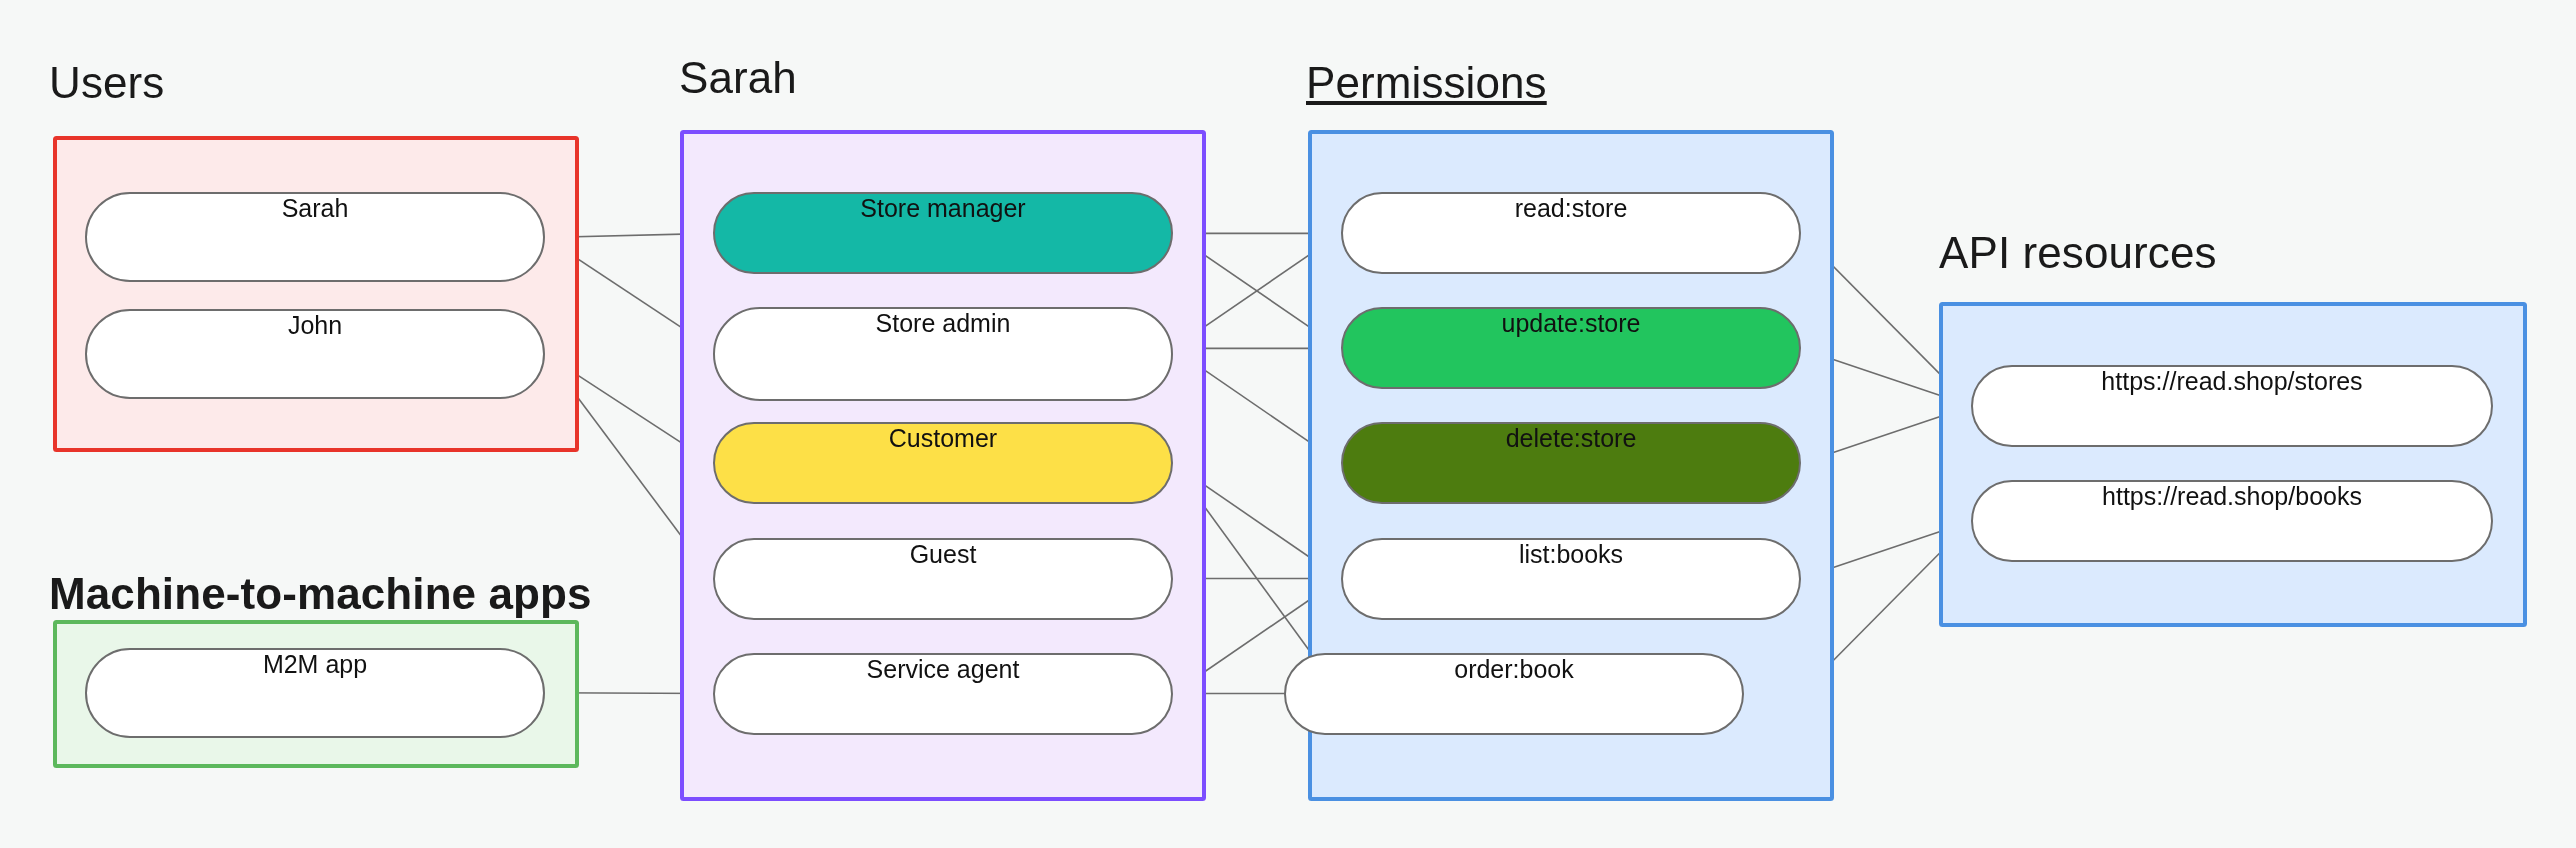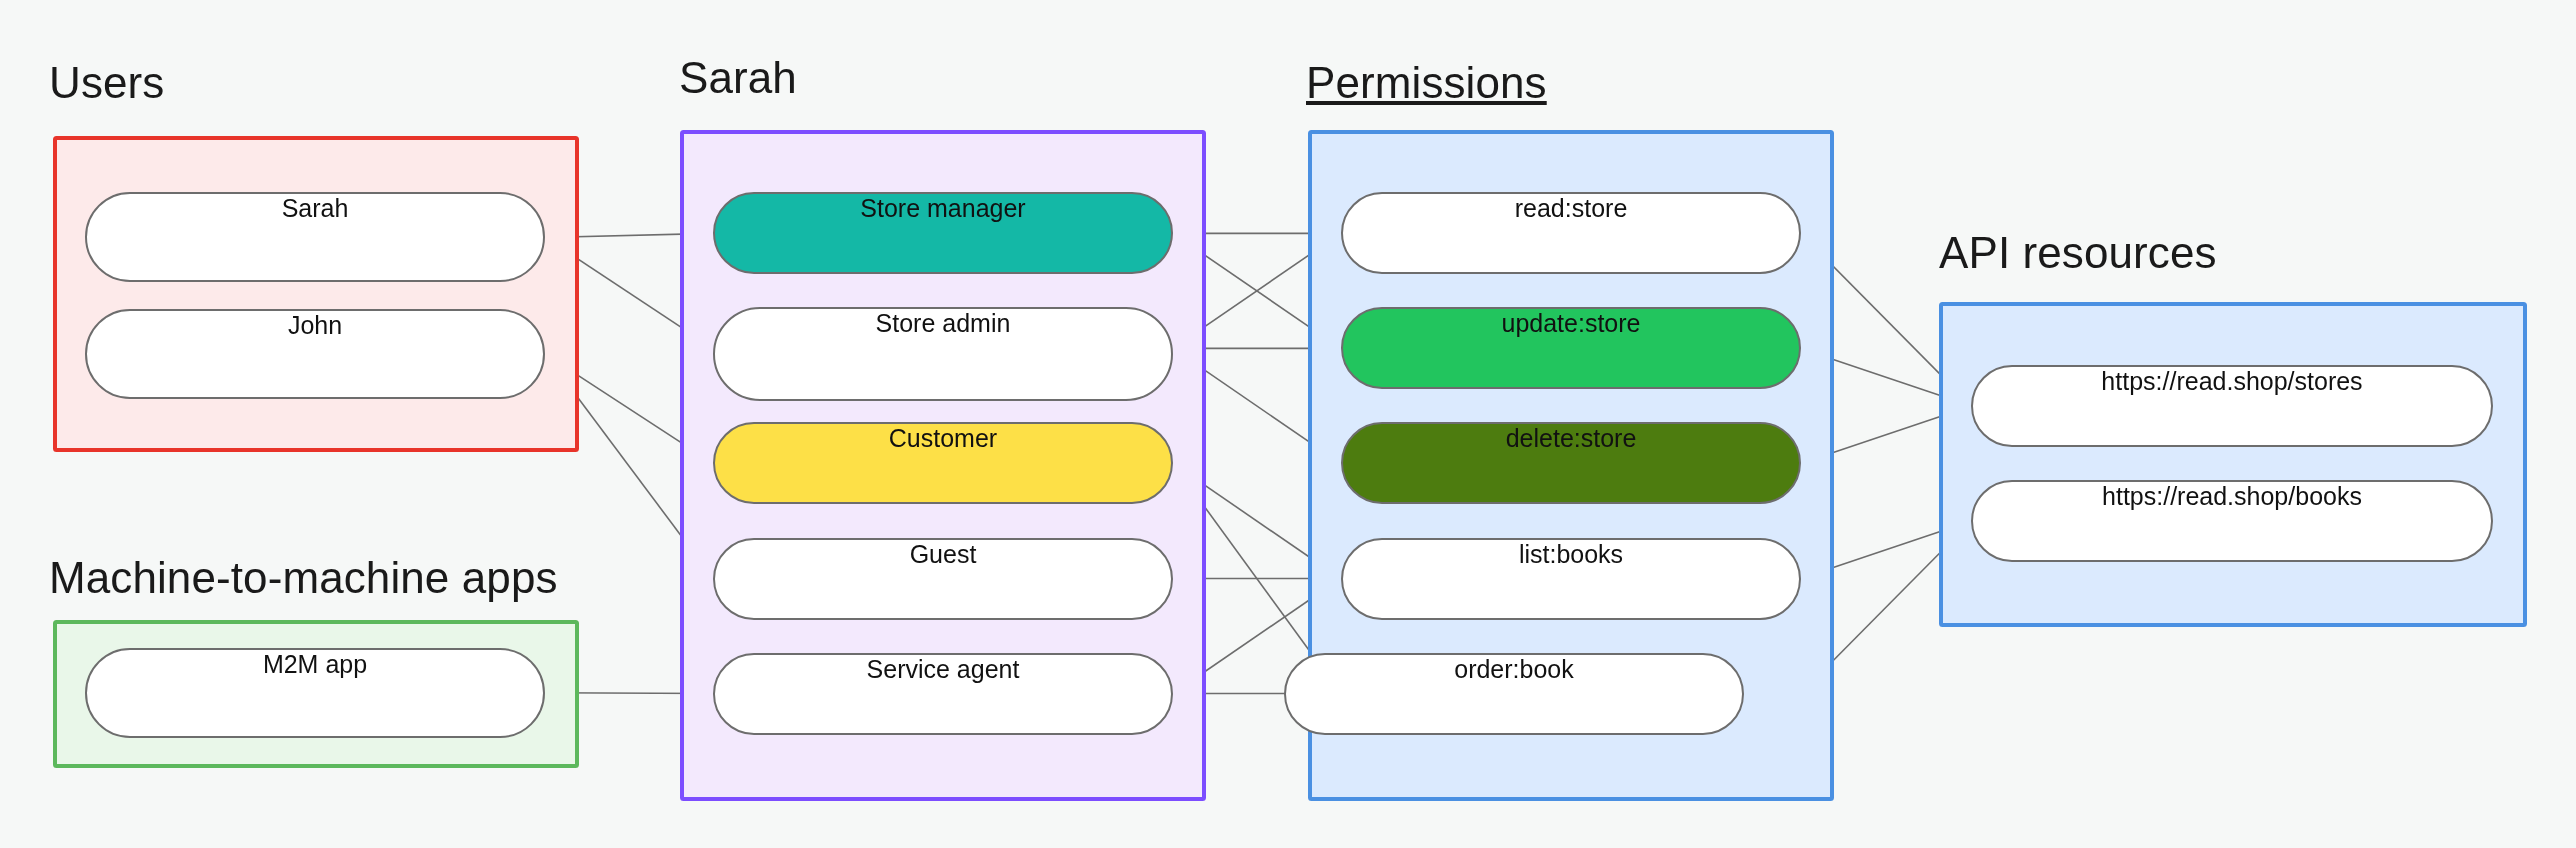--- a/index.html
+++ b/index.html
@@ -79,21 +79,21 @@
     </svg>
   <div id="nodes-layer">
       <div class="group-title" style="left: 49px; top: 58px;">Users</div>
       <div class="group-box" style="left: 53px; top: 136px; width: 526px; height: 316px; border-color: rgb(232, 52, 42); background: rgb(253, 234, 234);"></div>
       <div class="pill" style="left: 85px; top: 192px; width: 460px; height: 90px; border-color: rgb(109, 109, 109); background: rgb(255, 255, 255);">
         <span>Sarah</span>
       </div>
       <div class="pill" style="left: 85px; top: 309px; width: 460px; height: 90px; border-color: rgb(109, 109, 109); background: rgb(255, 255, 255);">
         <span>John</span>
       </div>
-      <div class="group-title" style="left: 49px; top: 553px;">Machine-to-machine apps</div>
+      <div class="group-title" style="left: 49px; top: 569px; font-weight: bold;">Machine-to-machine apps</div>
       <div class="group-box" style="left: 53px; top: 620px; width: 526px; height: 148px; border-color: rgb(92, 184, 92); background: rgb(233, 247, 233);"></div>
       <div class="pill" style="left: 85px; top: 648px; width: 460px; height: 90px; border-color: rgb(109, 109, 109); background: rgb(255, 255, 255);">
         <span>M2M app</span>
       </div>
       <div class="group-title" style="left: 679px; top: 53px;">Sarah</div>
       <div class="group-box" style="left: 680px; top: 130px; width: 526px; height: 671px; border-color: rgb(124, 77, 255); background: rgb(243, 233, 253);"></div>
       <div class="pill" style="left: 713px; top: 192px; width: 460px; height: 82px; border-color: rgb(109, 109, 109); background: #14b8a6;">
         <span>Store manager</span>
       </div>
       <div class="pill" style="left: 713px; top: 307px; width: 460px; height: 94px; border-color: rgb(109, 109, 109); background: rgb(255, 255, 255);">

